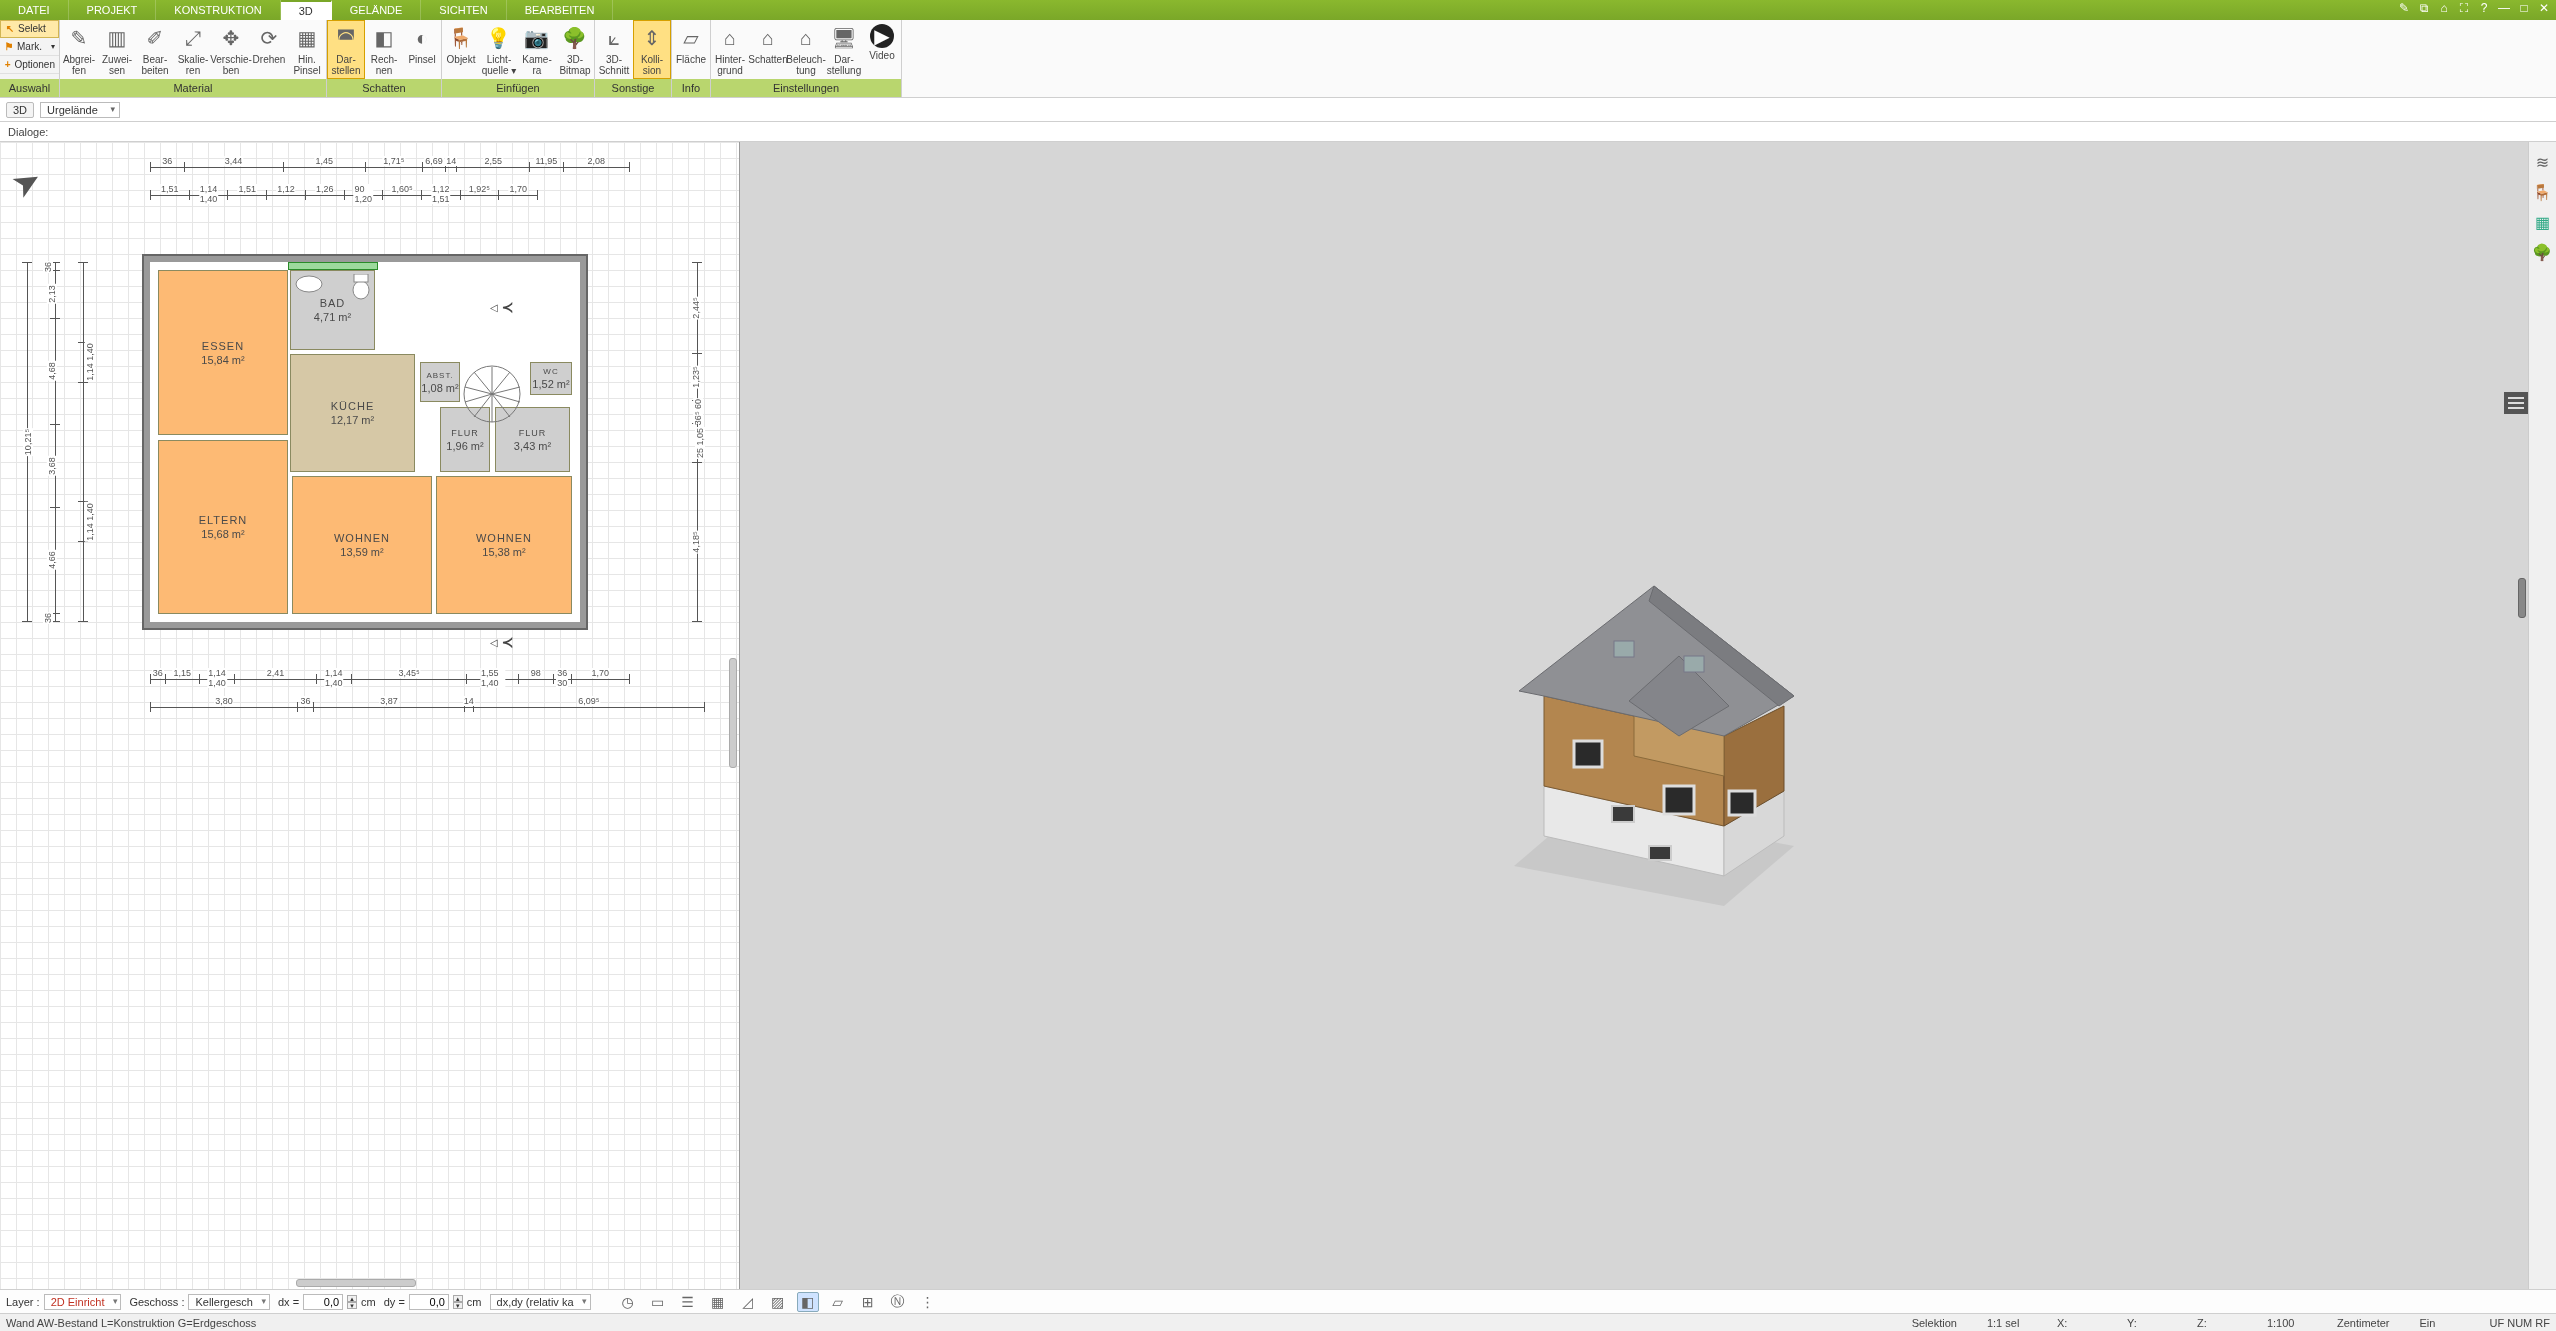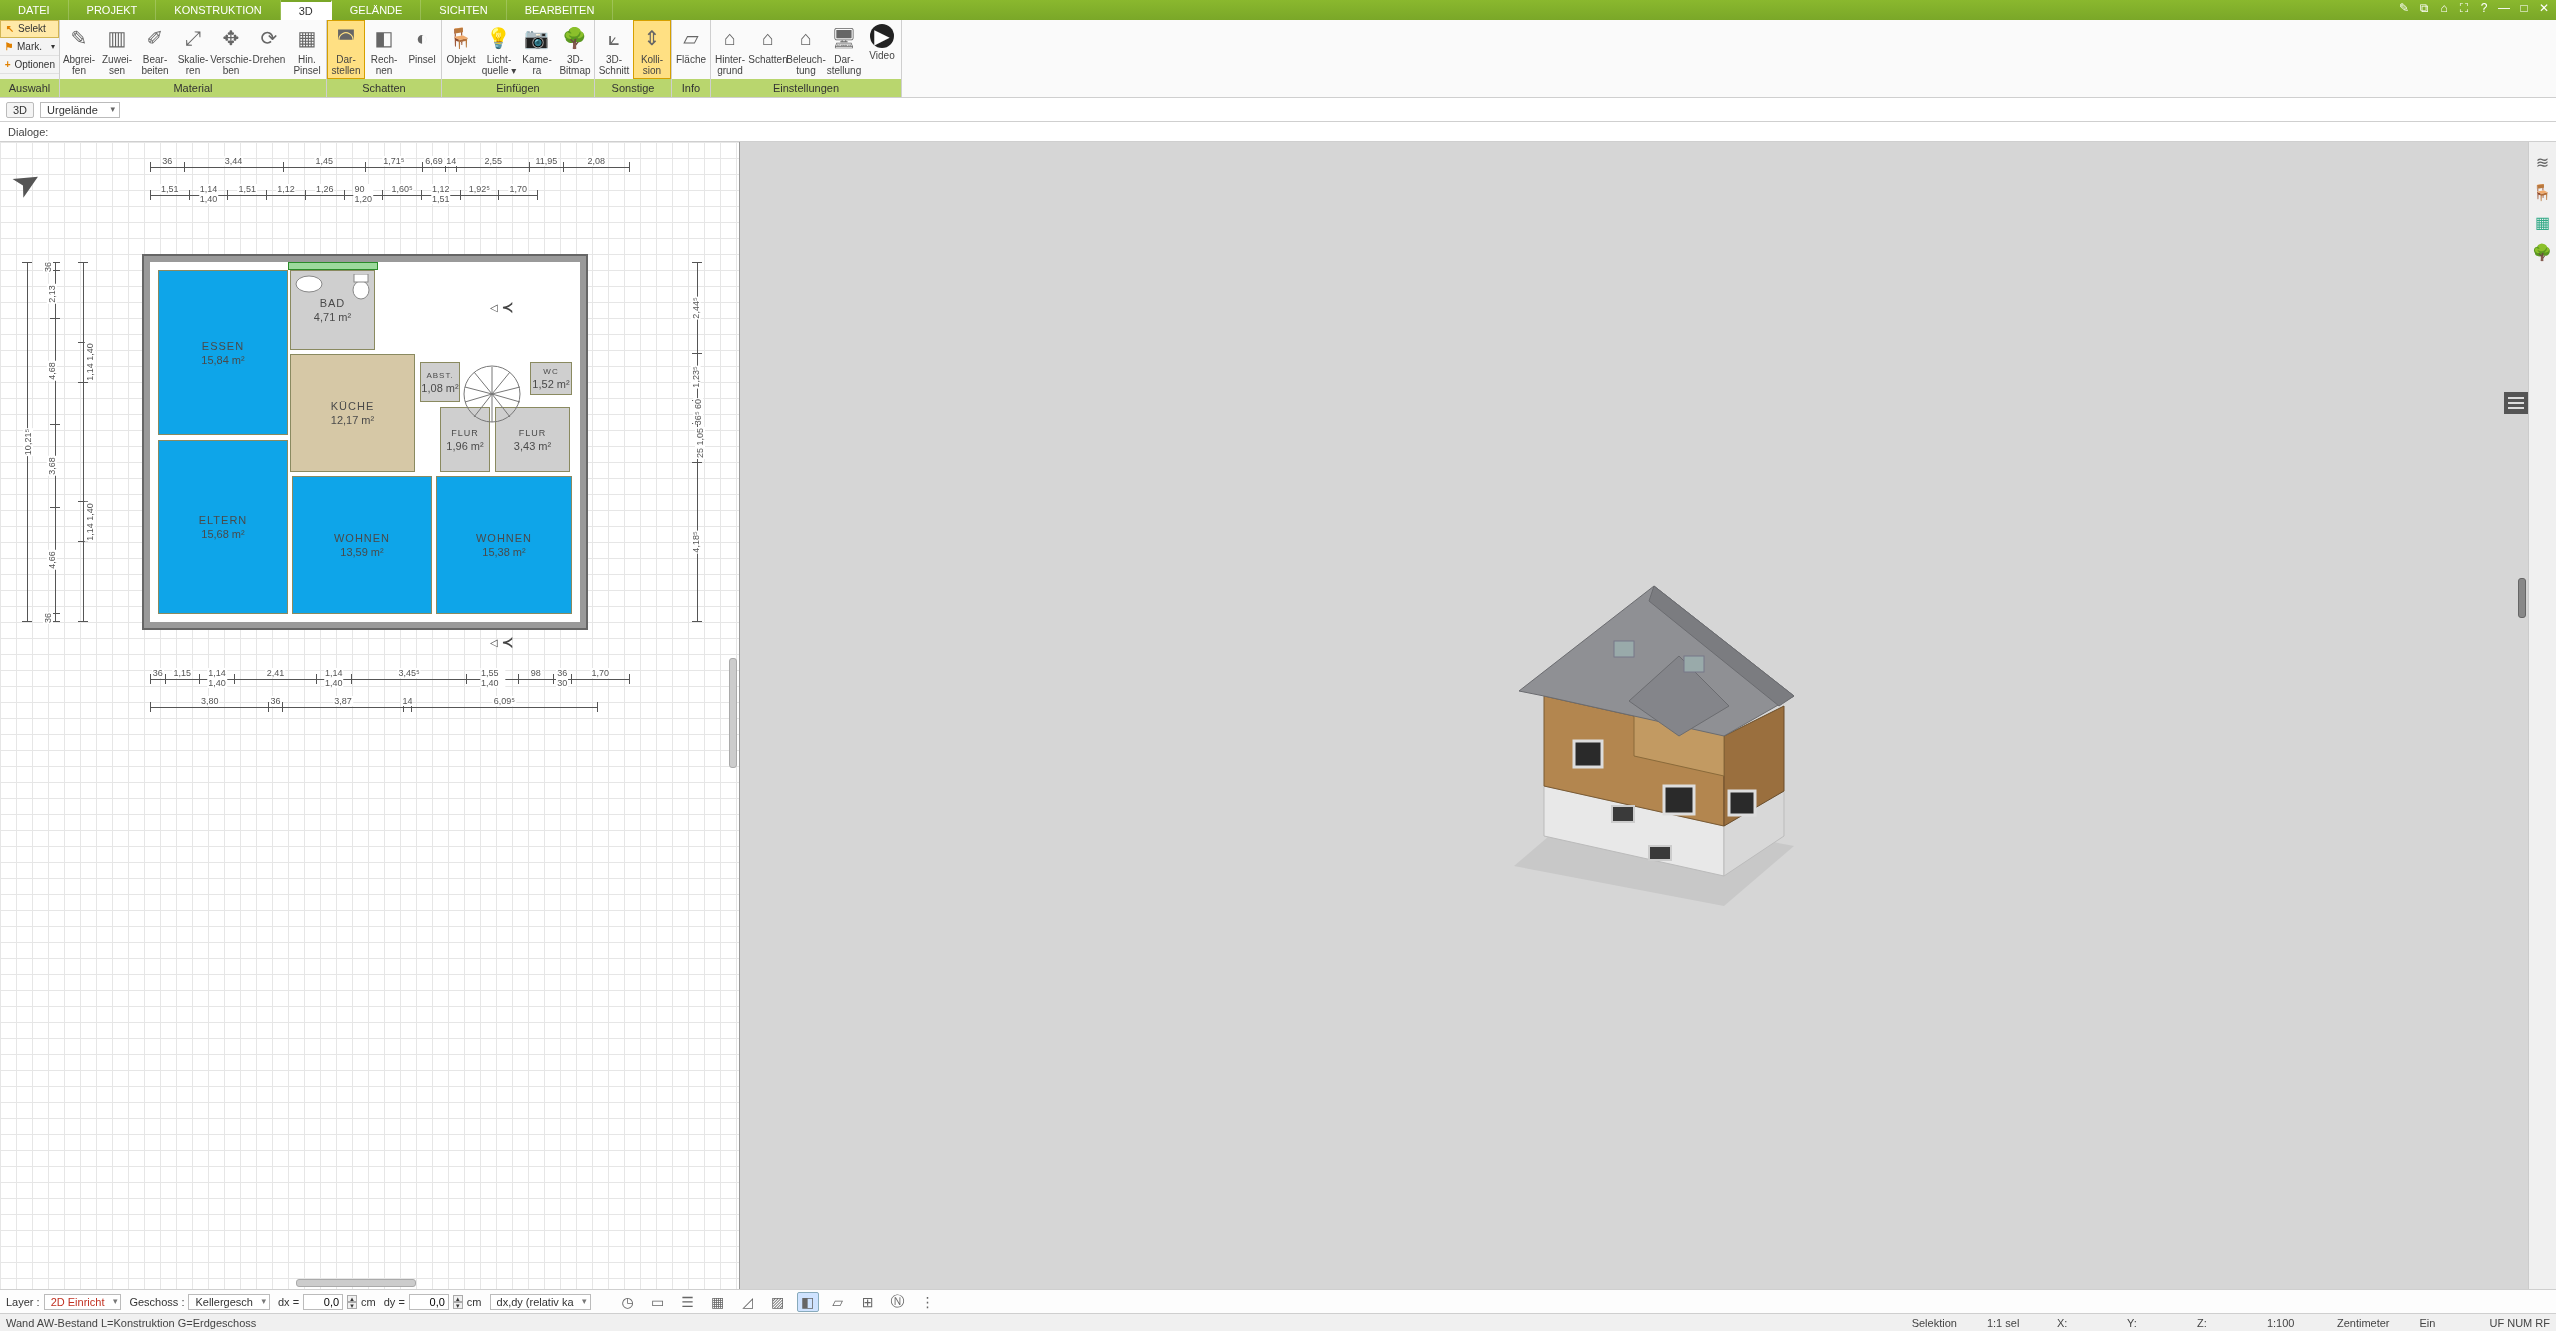--- a/index.html
+++ b/index.html
@@ -51,21 +51,21 @@
     linear-gradient(90deg,#e6e6e6 1px, transparent 1px),
     linear-gradient(#cfcfcf 1px, transparent 1px),
     linear-gradient(90deg,#cfcfcf 1px, transparent 1px);
   background-size:16px 16px,16px 16px,80px 80px,80px 80px;
 }
 .north-arrow { position:absolute; top:20px; left:12px; font-size:34px; color:#555; transform:rotate(-30deg); }
 
 
 .plan { position:absolute; left:150px; top:120px; width:430px; height:360px; }
 .plan-outline { position:absolute; inset:0; background:#fff; box-shadow:0 0 0 6px #9a9a9a, 0 0 0 8px #666; }
-.room { position:absolute; background:#0ea5e9; box-shadow:inset 0 0 0 1px #8a8a60; display:flex; flex-direction:column; align-items:center; justify-content:center; font-size:11px; letter-spacing:1px; color:#4a4a4a; }
+.room { position:absolute; background:#fdba74; box-shadow:inset 0 0 0 1px #8a8a60; display:flex; flex-direction:column; align-items:center; justify-content:center; font-size:11px; letter-spacing:1px; color:#4a4a4a; }
 .room .area { font-size:11px; letter-spacing:0; margin-top:2px; }
 .room.grey { background:#cfcfcf; }
 .room.kitchen { background:#d6c8a6; }
 
 
 .dim-h, .dim-v { position:absolute; font-size:9px; color:#555; }
 .dim-h { height:14px; display:flex; align-items:center; }
 .dim-h .tick { width:1px; height:10px; background:#555; }
 .dim-h .seg { flex:1; border-top:1px solid #555; position:relative; }
 .dim-h .seg span { position:absolute; top:-12px; left:50%; transform:translateX(-50%); background:#fff; padding:0 1px; }
@@ -581,21 +581,21 @@
         <div class="seg" style="flex:.5;">
           <span>36
 30</span>
         </div>
       <div class="tick"></div>
         <div class="seg" style="flex:1.7;">
           <span>1,70</span>
         </div>
       <div class="tick"></div>
     </div>
-    <div class="dim-h" style="left:150px; top:558px; width:448px;">
+    <div class="dim-h" style="left:150px; top:558px; width:555px;">
       <div class="tick"></div>
         <div class="seg" style="flex:3.8;">
           <span>3,80</span>
         </div>
       <div class="tick"></div>
         <div class="seg" style="flex:.4;">
           <span>36</span>
         </div>
       <div class="tick"></div>
         <div class="seg" style="flex:3.9;">

